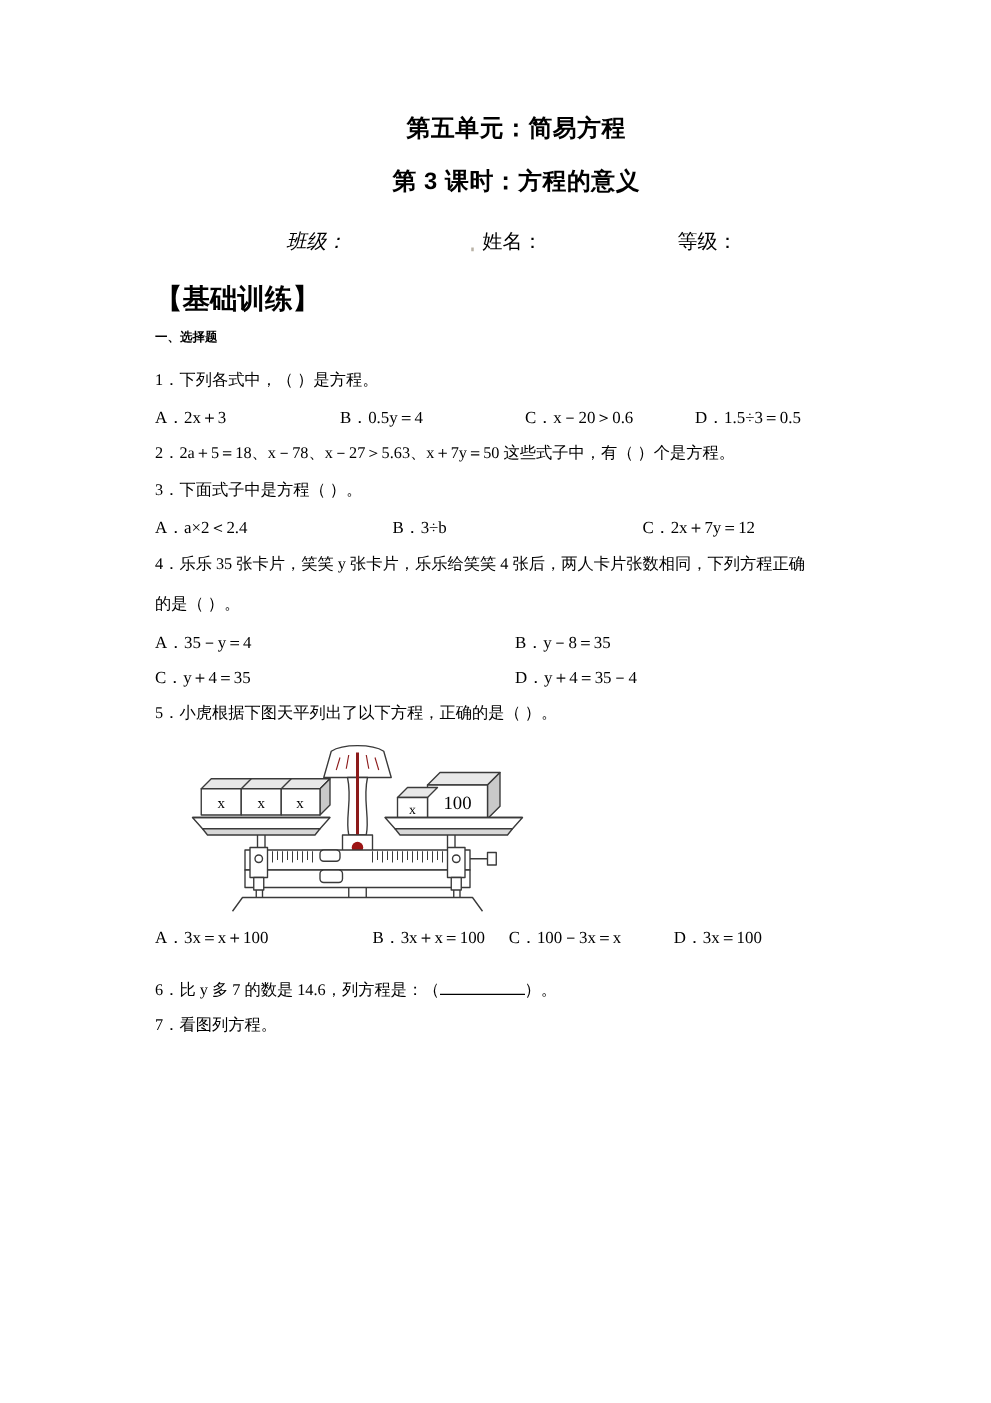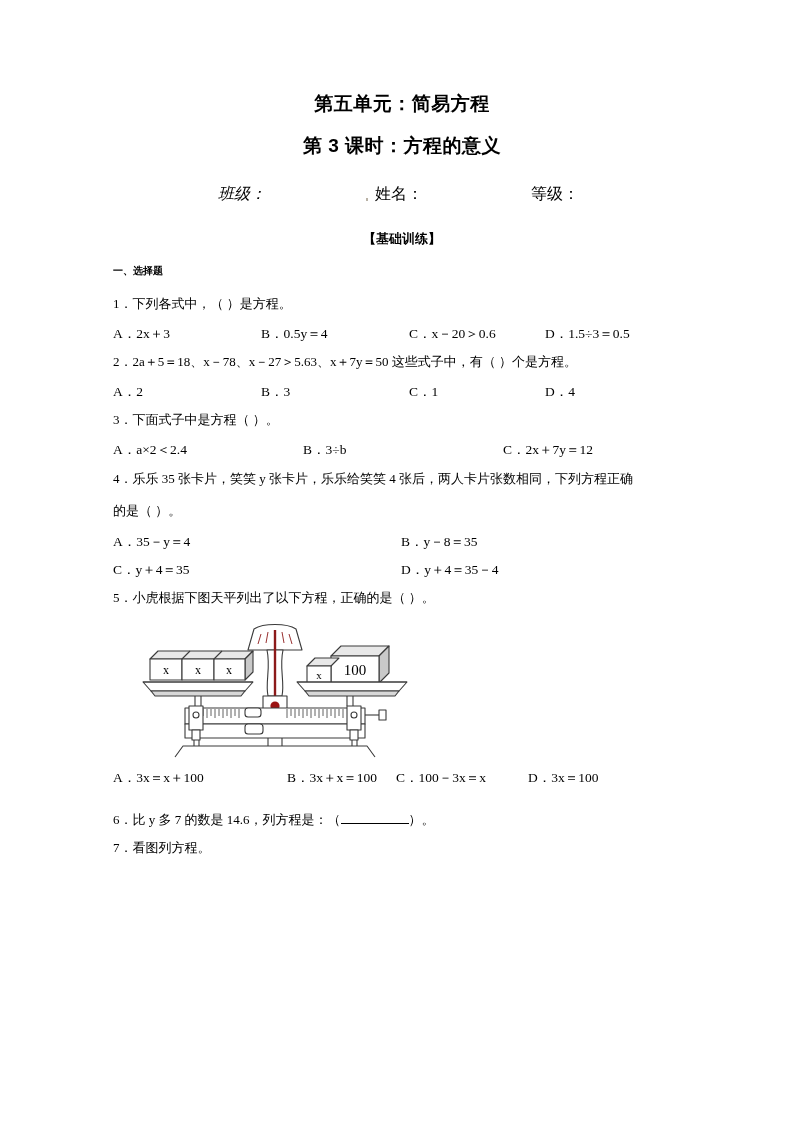--- a/index.html
+++ b/index.html
@@ -16,21 +16,21 @@
     overflow: hidden;
   }
   .page {
     position: absolute;
     left: 0; top: 0;
     width: 793px;
     height: 1122px;
   }
   .content {
     position: absolute;
-    left: 113px;
+    left: 124px;
     top: 88px;
     width: 578px;
   }
 
   
   .title-line {
     text-align: center;
     font-weight: bold;
     font-size: 19px;
     letter-spacing: 0.5px;
@@ -59,25 +59,24 @@
     left: 253px;
     top: 17px;
     width: 2px;
     height: 3px;
     background: #b9b2a6;
   }
 
   
   .sec-head {
     font-weight: bold;
-    font-size: 13px;
+    font-size: 22px;
     font-family: "Liberation Sans", "DejaVu Sans", sans-serif;
     line-height: 24px;
     margin: 0 0 10px 0;
-    text-align: center;
   }
   .sub-head {
     font-weight: bold;
     font-size: 10px;
     font-family: "Liberation Sans", "DejaVu Sans", sans-serif;
     line-height: 20px;
     margin: 0 0 9px 0;
   }
 
   
@@ -159,26 +158,20 @@
 
     <p class="q q-stem">1．下列各式中，（      ）是方程。</p>
     <div class="opts cols4">
       <span class="opt o0">A．2x＋3</span>
       <span class="opt o1">B．0.5y＝4</span>
       <span class="opt o2">C．x－20＞0.6</span>
       <span class="opt o3">D．1.5÷3＝0.5</span>
     </div>
 
     <p class="q q-stem">2．2a＋5＝18、x－78、x－27＞5.63、x＋7y＝50 这些式子中，有（      ）个是方程。</p>
-    <div class="opts cols4">
-      <span class="opt o0">A．2</span>
-      <span class="opt o1">B．3</span>
-      <span class="opt o2">C．1</span>
-      <span class="opt o3">D．4</span>
-    </div>
 
     <p class="q q-stem">3．下面式子中是方程（      ）。</p>
     <div class="opts cols3">
       <span class="opt o0">A．a×2＜2.4</span>
       <span class="opt o1">B．3÷b</span>
       <span class="opt o2">C．2x＋7y＝12</span>
     </div>
 
     <p class="q q-stem two-line">4．乐乐 35 张卡片，笑笑 y 张卡片，乐乐给笑笑 4 张后，两人卡片张数相同，下列方程正确</p>
     <p class="q q-stem two-line">的是（      ）。</p>

